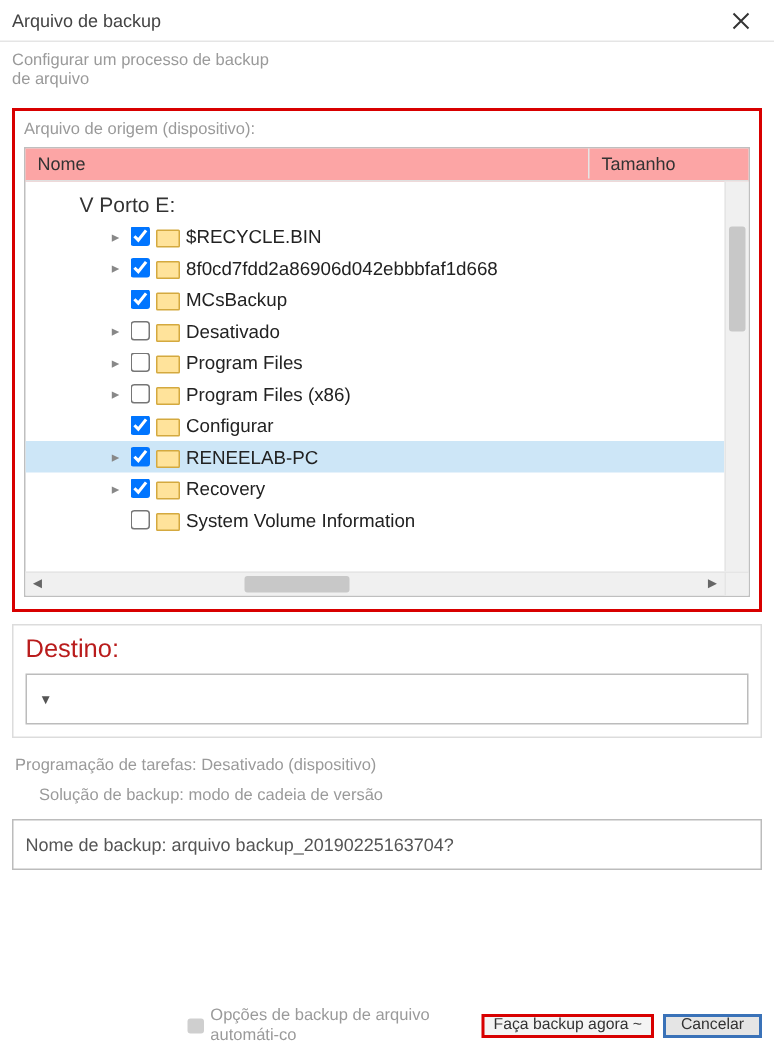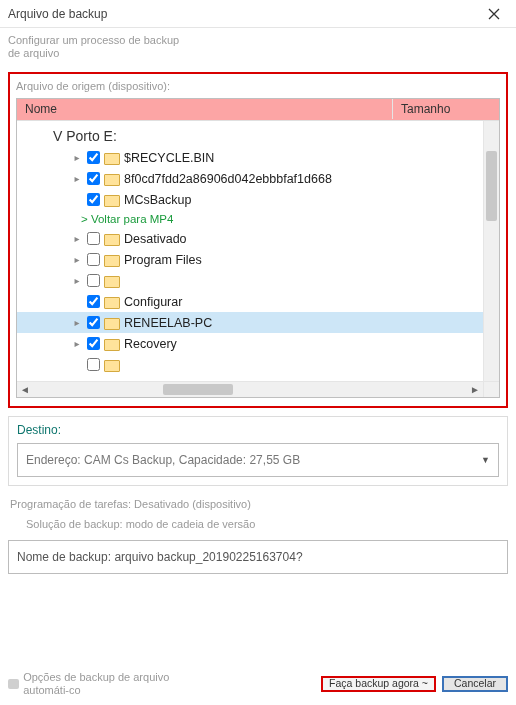--- a/index.html
+++ b/index.html
@@ -39,30 +39,30 @@
   .drive-root { font-size: 14px; color: #333; padding-left: 36px; height: 22px; display: flex; align-items: center; }
   .backlink { color: #1a9b3c; font-size: 11.5px; padding-left: 64px; height: 18px; display: flex; align-items: center; cursor: pointer; }
 
   .hscroll { height: 16px; background: #f0f0f0; display: flex; align-items: center; position: relative; border-top: 1px solid #e5e5e5; }
   .hscroll .arrow { width: 16px; text-align: center; font-size: 10px; color: #666; }
   .hscroll .track { flex: 1; position: relative; height: 100%; }
   .hscroll .thumb { position: absolute; left: 130px; width: 70px; top: 2px; bottom: 2px; background: #c8c8c8; border-radius: 2px; }
   .hscroll .corner { width: 16px; height: 100%; background: #f0f0f0; border-left: 1px solid #e5e5e5; }
 
   .dest-wrap { margin: 8px 8px 6px 8px; border: 1px solid #dcdcdc; padding: 6px 8px 8px 8px; }
-  .dest-label { font-size: 12px; color: #0f766e; margin-bottom: 6px; }
+  .dest-label { font-size: 17px; color: #b91c1c; margin-bottom: 6px; }
   .dest-ctrl { border: 1px solid #bcbcbc; background: #fff; height: 34px; padding: 0 8px; display: flex; align-items: center; justify-content: space-between; color: #777; }
   .dropdown-caret { font-size: 9px; color: #555; }
 
   .sched { padding: 6px 10px; color: #9a9a9a; font-size: 11px; }
   .solution { padding: 2px 10px 8px 26px; color: #9a9a9a; font-size: 11px; }
   .name-row { margin: 2px 8px 6px 8px; }
   .name-input { width: 100%; border: 1px solid #bcbcbc; height: 26px; padding: 16px 8px; font-size: 12px; color: #555; background: #fff; }
 
-  .footer { position: absolute; bottom: 8px; left: 0; right: 0; padding: 0 8px; display: flex; align-items: center; justify-content: space-between; }
+  .footer { position: absolute; bottom: 8px; left: 0; right: 0; padding: 0 8px; display: flex; align-items: center; justify-content: flex-end; gap: 16px; }
   .auto-opt { color: #9a9a9a; font-size: 11px; max-width: 180px; line-height: 1.2; display: flex; align-items: center; gap: 4px; }
   .auto-opt .g { width: 14px; height: 10px; background: #cfcfcf; border-radius: 2px; display: inline-block; }
   .buttons { display: flex; gap: 6px; align-items: center; }
   .btn { min-width: 66px; height: 16px; padding: 0 6px; font-size: 10.5px; display: flex; align-items: center; justify-content: center; text-align: center; line-height: 1.1; cursor: pointer; }
   .btn-backup { border: 2px solid #d80000; background: #f4f4f4; color: #333; }
   .btn-cancel { border: 2px solid #3a72b8; background: #e5e5e5; color: #333; }
 </style>
 </head>
 <body>
 
@@ -104,40 +104,40 @@
             <span class="ficon"></span>
             <span class="fname">8f0cd7fdd2a86906d042ebbbfaf1d668</span>
           </div>
           <div class="tree-item">
             <span class="indent" style="width: 54px;"></span>
             <span class="expander empty">▸</span>
             <input type="checkbox" class="chk" checked="" style="">
             <span class="ficon"></span>
             <span class="fname">MCsBackup</span>
           </div>
-          <div class="backlink">&gt; Voltar para MP4</div>
           <div class="tree-item">
             <span class="indent" style="width: 54px;"></span>
             <span class="expander">▸</span>
             <input type="checkbox" class="chk" style="">
             <span class="ficon"></span>
             <span class="fname">Desativado</span>
           </div>
           <div class="tree-item">
             <span class="indent" style="width: 54px;"></span>
             <span class="expander">▸</span>
             <input type="checkbox" class="chk" style="">
             <span class="ficon"></span>
             <span class="fname">Program Files</span>
           </div>
           <div class="tree-item">
             <span class="indent" style="width: 54px;"></span>
             <span class="expander">▸</span>
             <input type="checkbox" class="chk" style="">
             <span class="ficon"></span>
+            <span class="fname">Program Files (x86)</span>
           </div>
           <div class="tree-item">
             <span class="indent" style="width: 54px;"></span>
             <span class="expander empty">▸</span>
             <input type="checkbox" class="chk" checked="" style="">
             <span class="ficon"></span>
             <span class="fname">Configurar</span>
           </div>
           <div class="tree-item selected">
             <span class="indent" style="width: 54px;"></span>
@@ -151,20 +151,21 @@
             <span class="expander">▸</span>
             <input type="checkbox" class="chk" checked="" style="">
             <span class="ficon"></span>
             <span class="fname">Recovery</span>
           </div>
           <div class="tree-item">
             <span class="indent" style="width: 54px;"></span>
             <span class="expander empty">▸</span>
             <input type="checkbox" class="chk" style="">
             <span class="ficon"></span>
+            <span class="fname">System Volume Information</span>
           </div>
         </div>
       <div class="vscroll">
         <div class="thumb"></div>
       </div>
     </div>
 
     <div class="hscroll">
       <div class="arrow">◄</div>
       <div class="track">
@@ -172,21 +173,20 @@
       </div>
       <div class="arrow">►</div>
       <div class="corner"></div>
     </div>
   </div>
 </div>
 
 <div class="dest-wrap">
   <div class="dest-label">Destino:</div>
   <div class="dest-ctrl">
-    <span>Endereço: CAM Cs Backup, Capacidade: 27,55 GB</span>
     <span class="dropdown-caret">▼</span>
   </div>
 </div>
 
 <div class="sched">Programação de tarefas: Desativado (dispositivo)</div>
 <div class="solution">Solução de backup: modo de cadeia de versão</div>
 
 <div class="name-row">
   <input class="name-input" id="name-input" value="Nome de backup: arquivo backup_20190225163704?" style="">
 </div>

